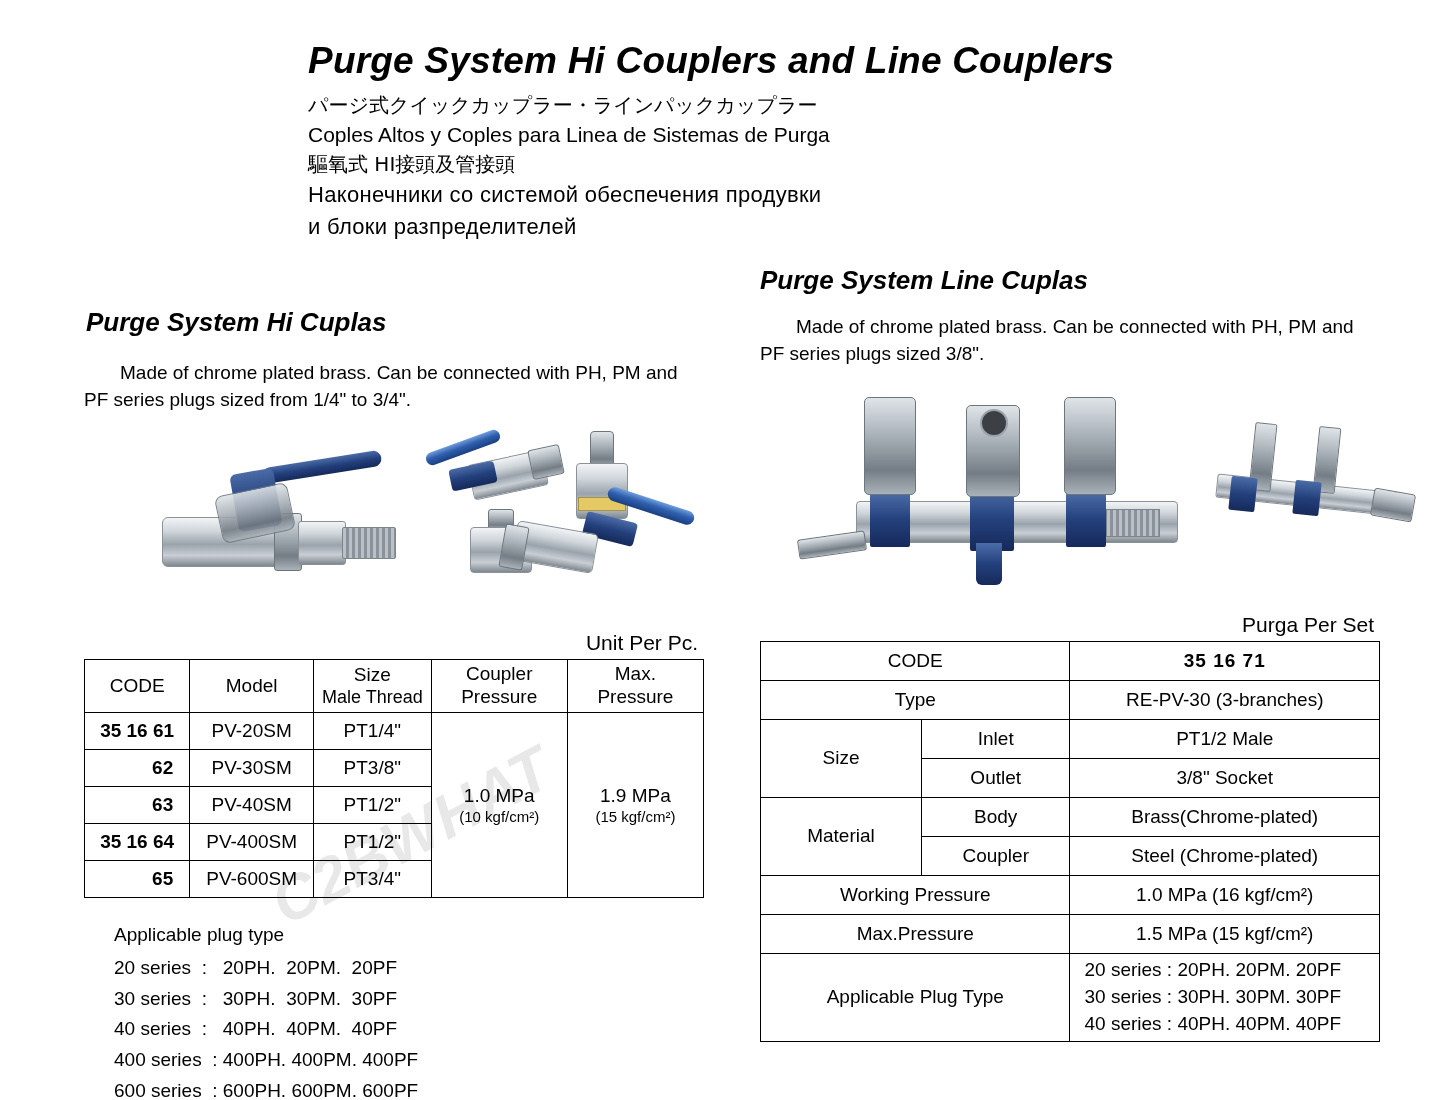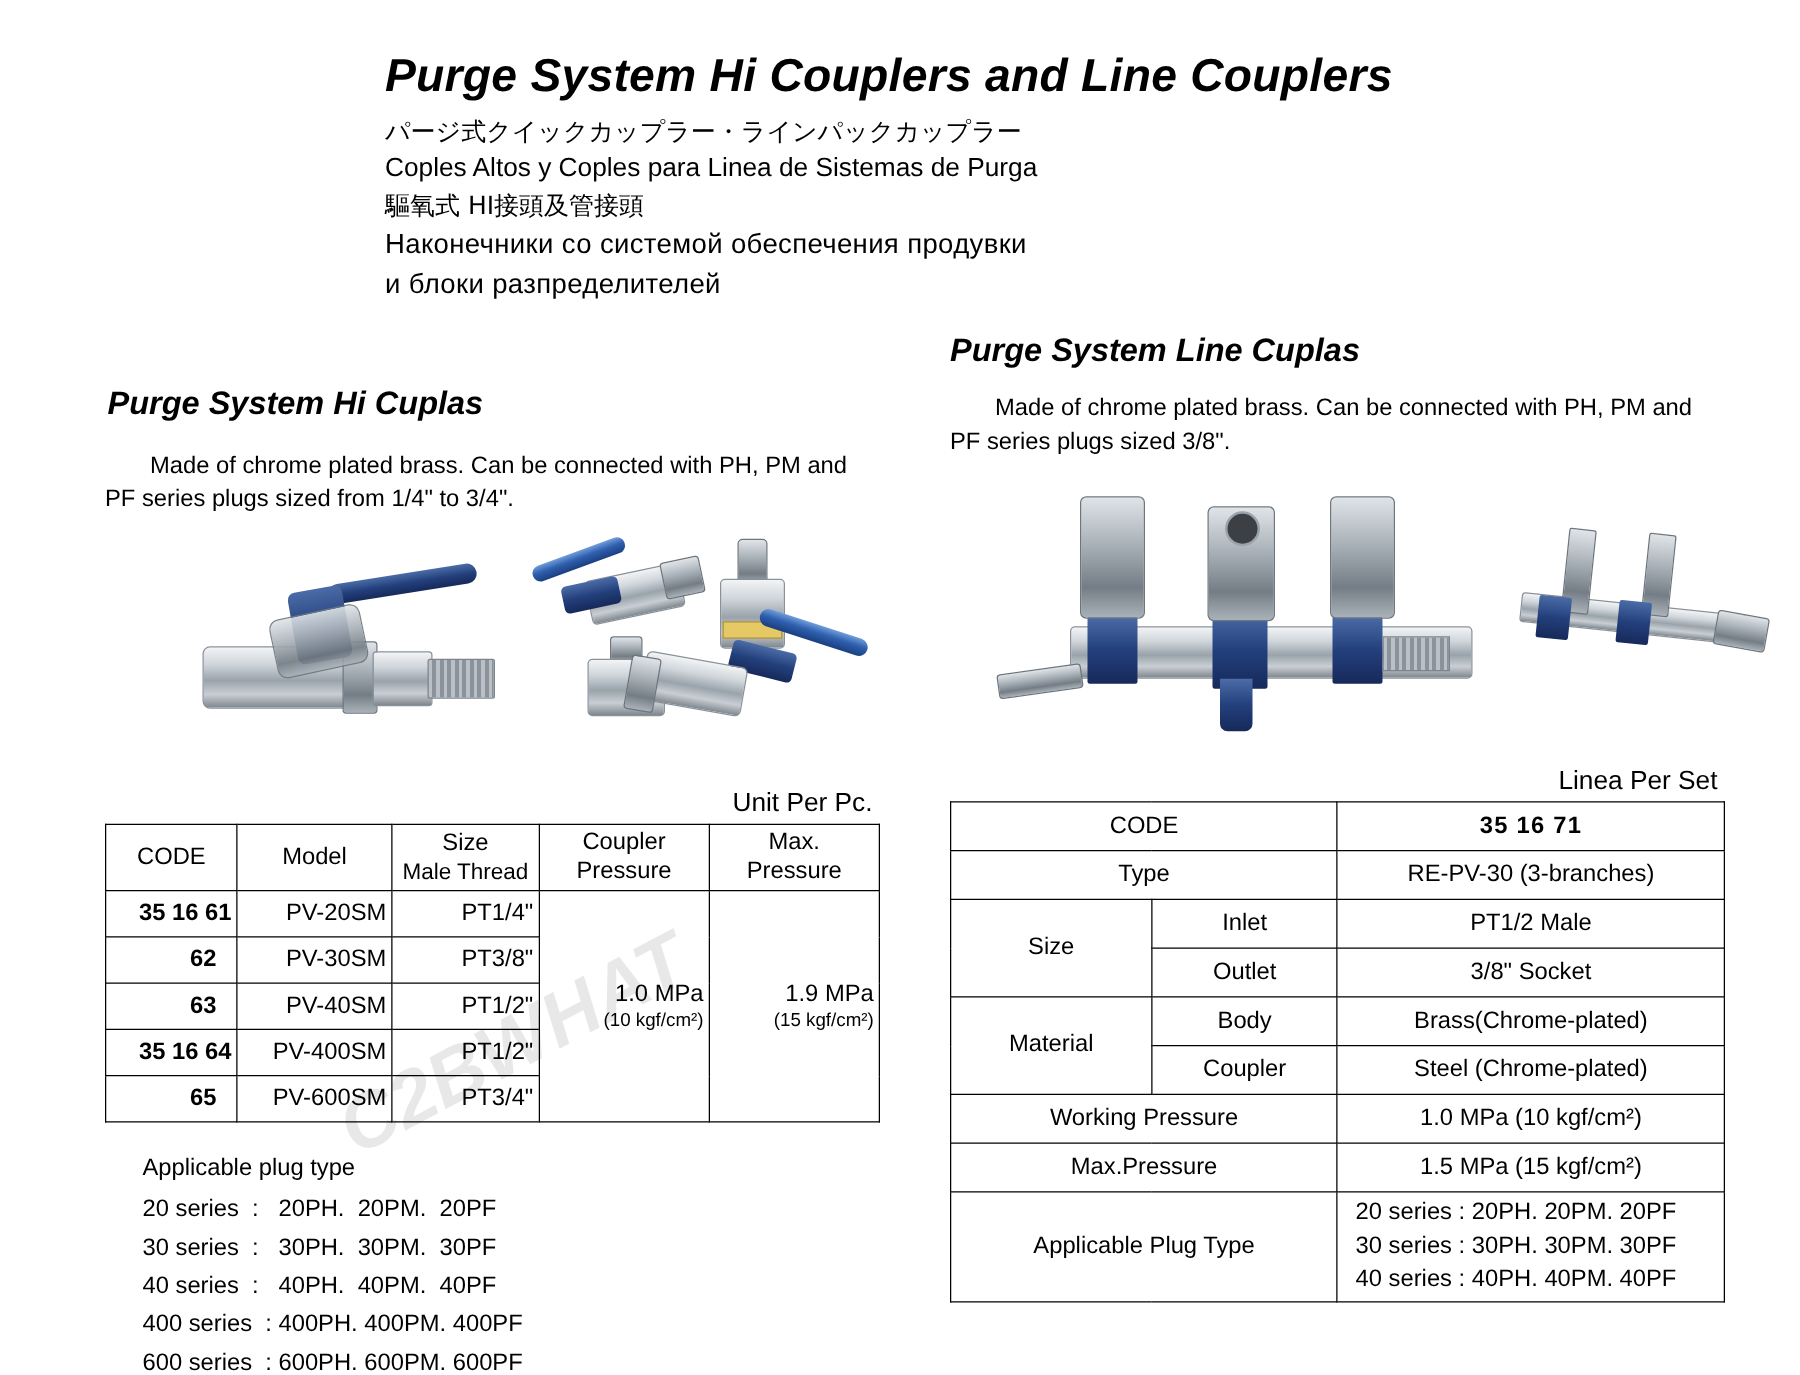--- a/index.html
+++ b/index.html
@@ -100,21 +100,21 @@
     text-align: center;
     font-weight: normal;
     vertical-align: middle;
     line-height: 1.2;
   }
   .code-bold { font-weight: bold; }
 
   
   .tbl-left { margin-top: 4px; }
   .tbl-left th { height: 46px; font-size: 19px; }
-  .tbl-left td { height: 30px; text-align: right; }
+  .tbl-left td { height: 30px; }
   .tbl-left .hdr-sm { font-size: 18px; }
   .sub-unit { font-size: 15px; }
 
   
   .plug-block {
     margin-top: 22px;
     font-size: 19px;
     line-height: 1.62;
     padding-left: 30px;
   }
@@ -316,21 +316,21 @@
     <div class="part metal-dark" style="left:38px; top:152px; width:66px; height:18px; border-radius:3px; transform:rotate(-8deg);"></div>
 
     <div class="part metal-body" style="left:456px; top:100px; width:180px; height:22px; border-radius:3px; transform:rotate(6deg);"></div>
     <div class="part metal-dark" style="left:492px; top:40px; width:20px; height:66px; transform:rotate(6deg);"></div>
     <div class="part metal-dark" style="left:556px; top:44px; width:20px; height:64px; transform:rotate(6deg);"></div>
     <div class="part navy-block" style="left:470px; top:94px; width:26px; height:34px; transform:rotate(6deg);"></div>
     <div class="part navy-block" style="left:534px; top:98px; width:26px; height:34px; transform:rotate(6deg);"></div>
     <div class="part metal-dark" style="left:612px; top:108px; width:40px; height:26px; border-radius:3px; transform:rotate(10deg);"></div>
   </div>
 
-  <p class="unit-label">Linea Per Set</p>
+  <p class="unit-label">Purga Per Set</p>
 
   <table class="tbl-right">
     <tbody>
       <tr>
         <td colspan="2" style="width:50%">CODE</td>
         <td class="code-val" style="width:50%">35 16 71</td>
       </tr>
       <tr>
         <td colspan="2">Type</td>
         <td>RE-PV-30 (3-branches)</td>
@@ -348,21 +348,21 @@
         <td rowspan="2">Material</td>
         <td>Body</td>
         <td>Brass(Chrome-plated)</td>
       </tr>
       <tr>
         <td>Coupler</td>
         <td>Steel (Chrome-plated)</td>
       </tr>
       <tr>
         <td colspan="2">Working Pressure</td>
-        <td>1.0 MPa (10 kgf/cm²)</td>
+        <td>1.0 MPa (16 kgf/cm²)</td>
       </tr>
       <tr>
         <td colspan="2">Max.Pressure</td>
         <td>1.5 MPa (15 kgf/cm²)</td>
       </tr>
       <tr>
         <td colspan="2">Applicable Plug Type</td>
         <td class="plug-cell">
           <div>20 series : 20PH. 20PM. 20PF</div>
           <div>30 series : 30PH. 30PM. 30PF</div>

